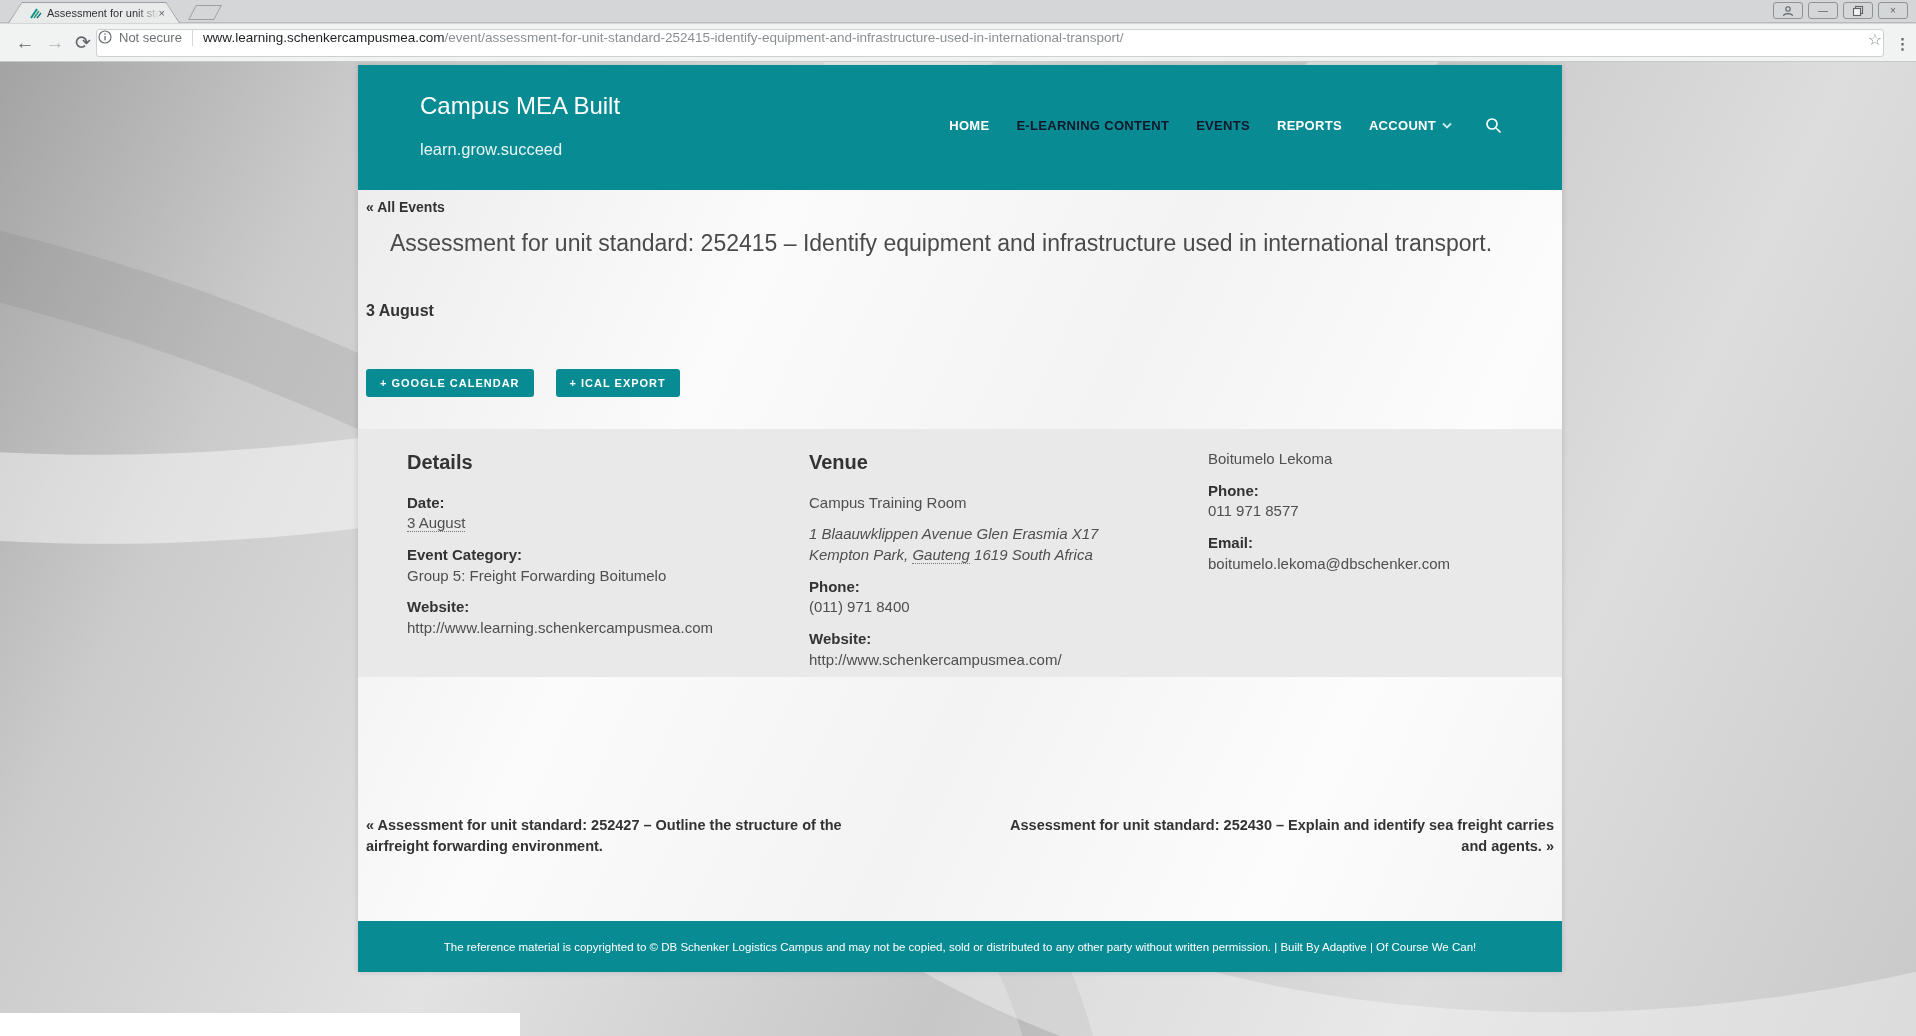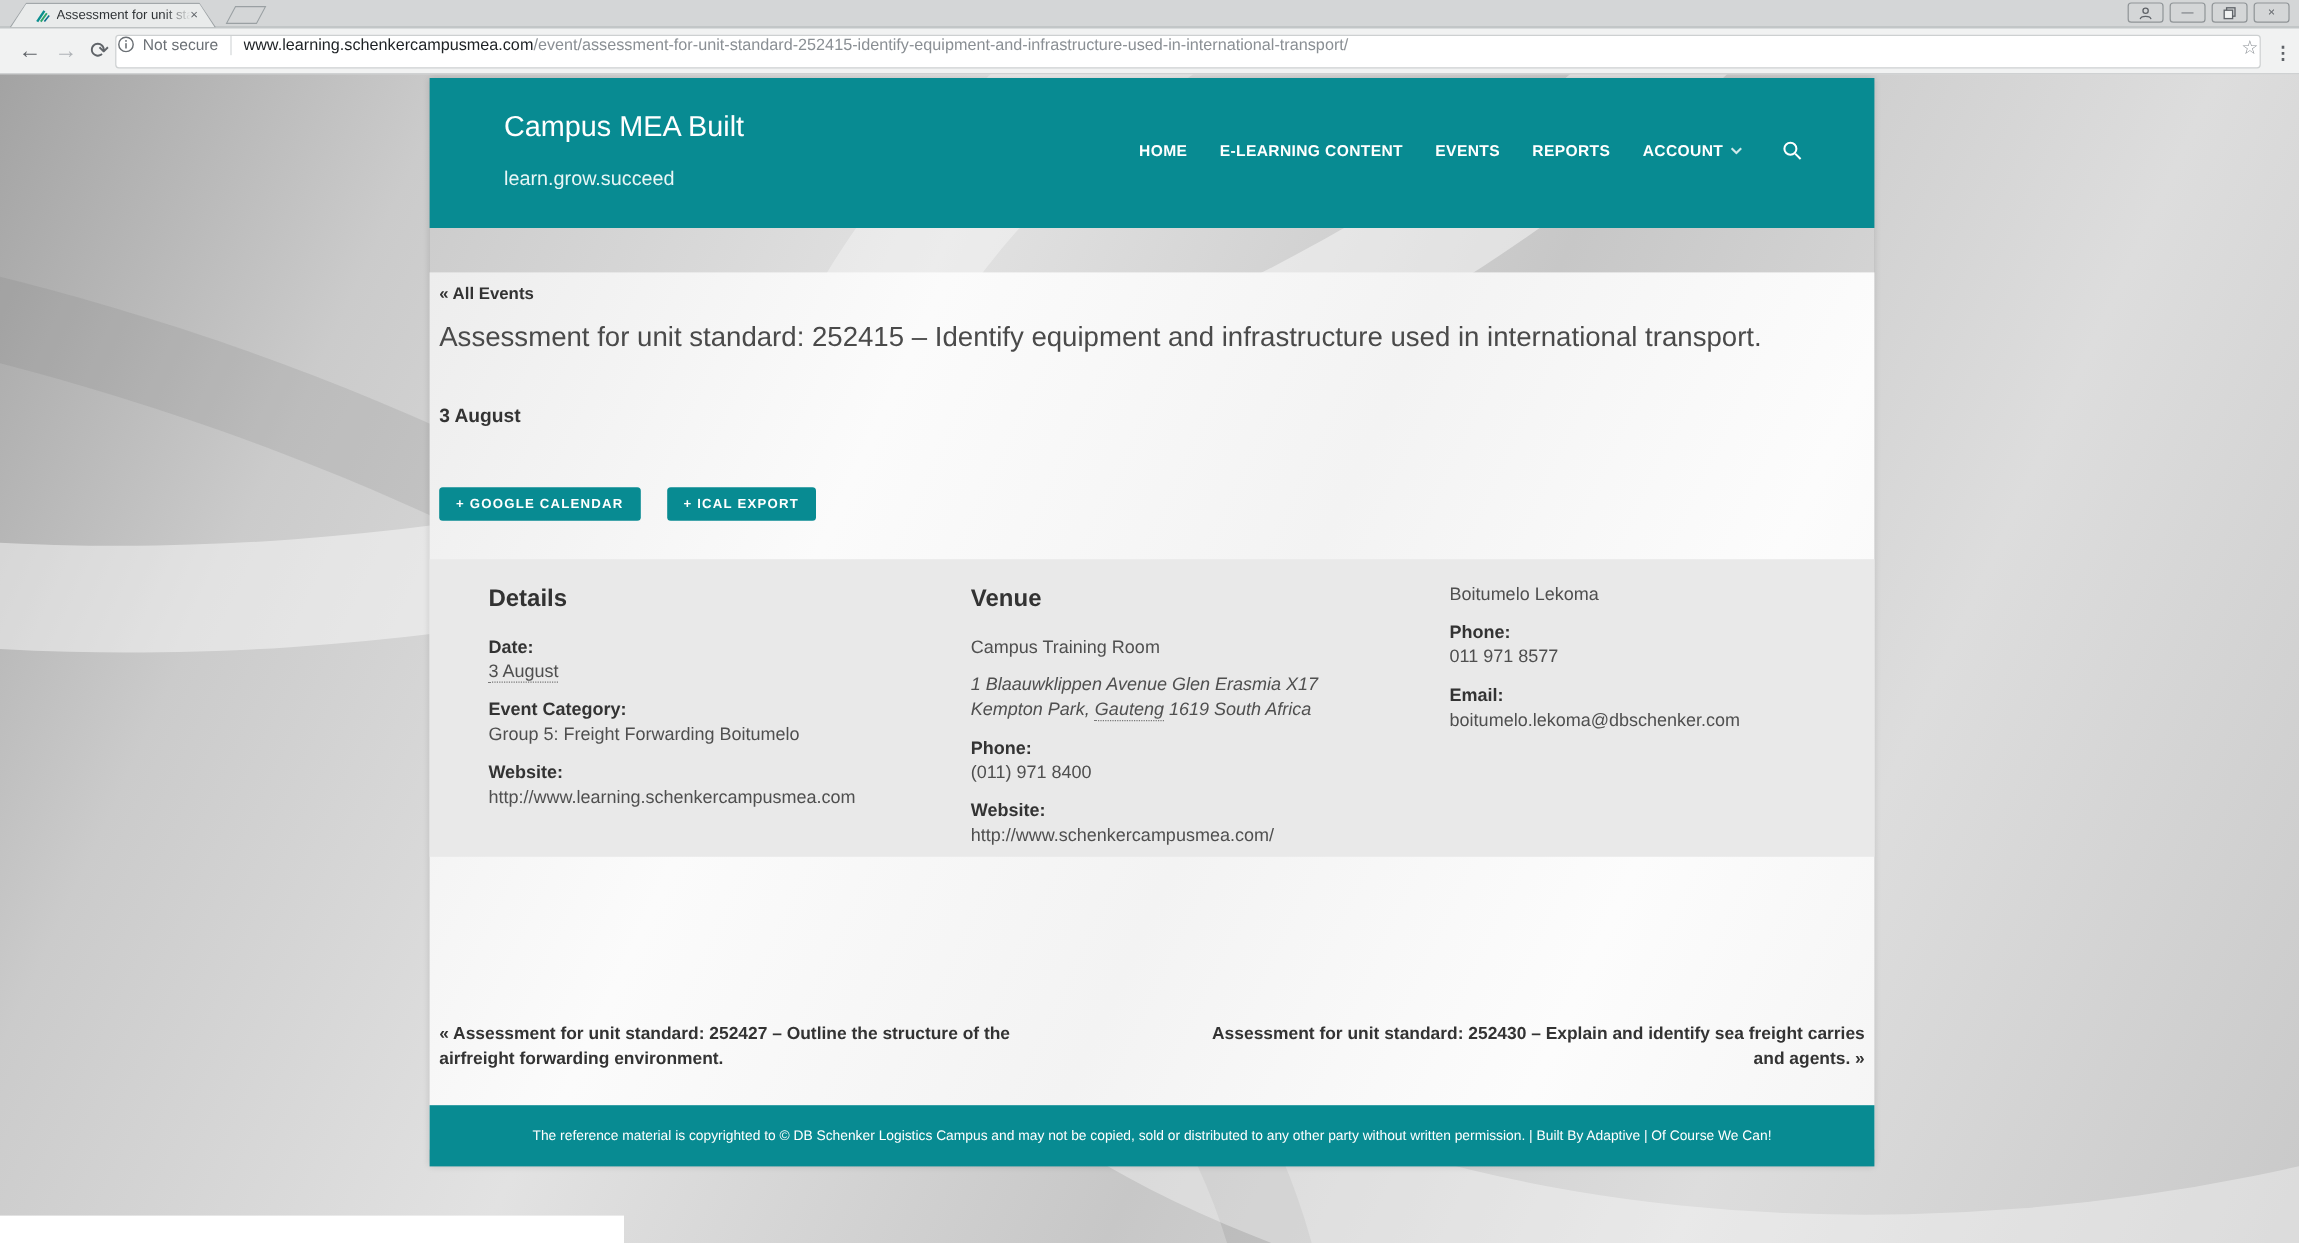--- a/index.html
+++ b/index.html
@@ -42,27 +42,27 @@
   .sw3 { width:2200px; height:1400px; left:600px; top:-350px; border:110px solid rgba(255,255,255,0.35); transform:rotate(-8deg); }
 
   
   .page { position:absolute; left:358px; top:3px; width:1204px; height:907px; box-shadow:0 0 6px rgba(0,0,0,0.15); }
   .site-header { position:absolute; top:0; left:0; width:100%; height:125px; background:#088b92; }
   .logo { position:absolute; left:62px; top:27px; }
   .site-title { color:#ffffff; font-size:24px; font-weight:normal; }
   .tagline { color:#e8f6f6; font-size:16.5px; margin-top:20px; }
   .main-nav { position:absolute; right:60px; top:52px; display:flex; align-items:center; gap:27px; }
   .nav-item { font-size:13px; font-weight:bold; color:#ffffff; letter-spacing:0.3px; white-space:nowrap; display:flex; align-items:center; gap:6px; }
-  .nav-item.dim { color:#ffffff; }
+  .nav-item.dim { color:#0f172a; }
   .search-btn { margin-left:6px; display:flex; align-items:center; }
 
   .page-content { position:absolute; top:125px; left:0; width:100%; height:731px;
-                  background:linear-gradient(115deg,#ededed 0%,#fbfbfb 28%,#f3f3f3 55%,#fcfcfc 80%,#f5f5f5 100%);margin-top:37px; }
+                  background:linear-gradient(115deg,#ededed 0%,#fbfbfb 28%,#f3f3f3 55%,#fcfcfc 80%,#f5f5f5 100%); }
   .back-link { position:absolute; top:9px; left:8px; font-size:14px; font-weight:bold; color:#333333; }
-  .event-title { position:absolute; top:40px; left:8px; width:1150px; font-size:23px; line-height:1.2; color:#4a4a4a; font-weight:normal; }
+  .event-title { position:absolute; top:40px; left:8px; width:1150px; font-size:23px; line-height:1.2; color:#4a4a4a; font-weight:normal;text-align:center; }
   .event-date { position:absolute; top:112px; left:8px; font-size:16px; font-weight:bold; color:#333333; }
   .btn-row { position:absolute; top:179px; left:8px; display:flex; gap:22px; }
   .cal-btn { background:#088b92; color:#ffffff; font-size:11px; font-weight:bold; letter-spacing:1px; padding:8px 14px; border:none; border-radius:3px; white-space:nowrap; }
 
   .meta-box { position:absolute; top:239px; left:0; width:1204px; height:248px; background:#e9e9e9; }
   .meta-col { position:absolute; top:20px; width:350px; font-size:15px; color:#4f4f4f; line-height:1.38; }
   .col-details { left:49px; } .col-venue { left:451px; } .col-organiser { left:850px; }
   .meta-heading { font-size:20px; font-weight:bold; color:#333333; margin-bottom:16px; }
   .meta-group { margin-bottom:11px; }
   .meta-label { font-weight:bold; color:#333333; }

